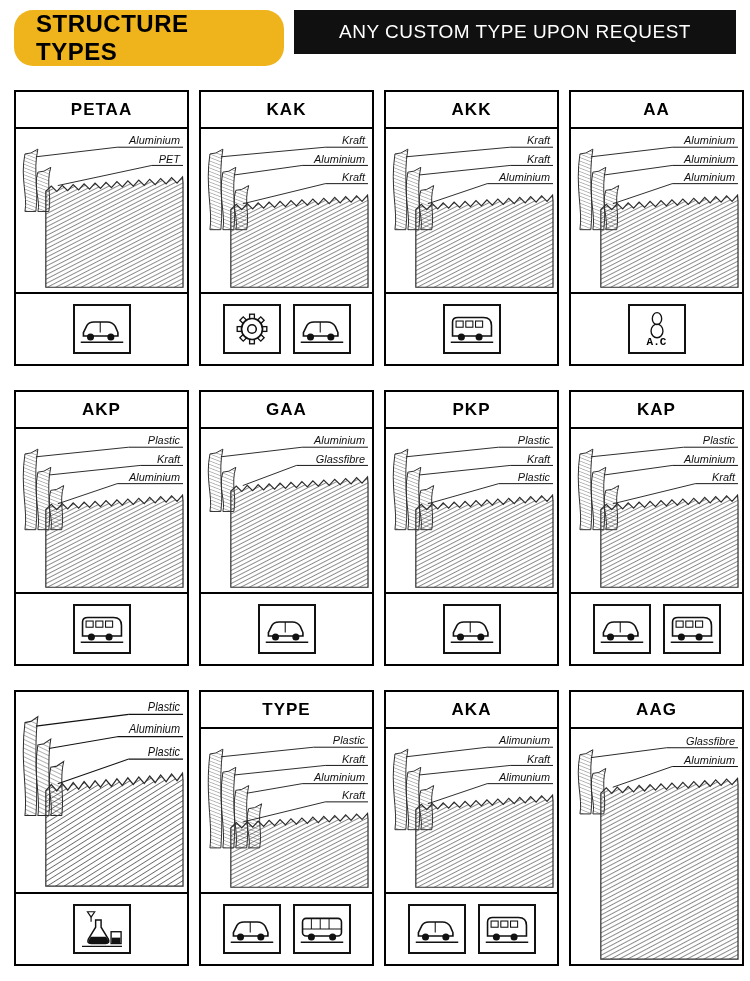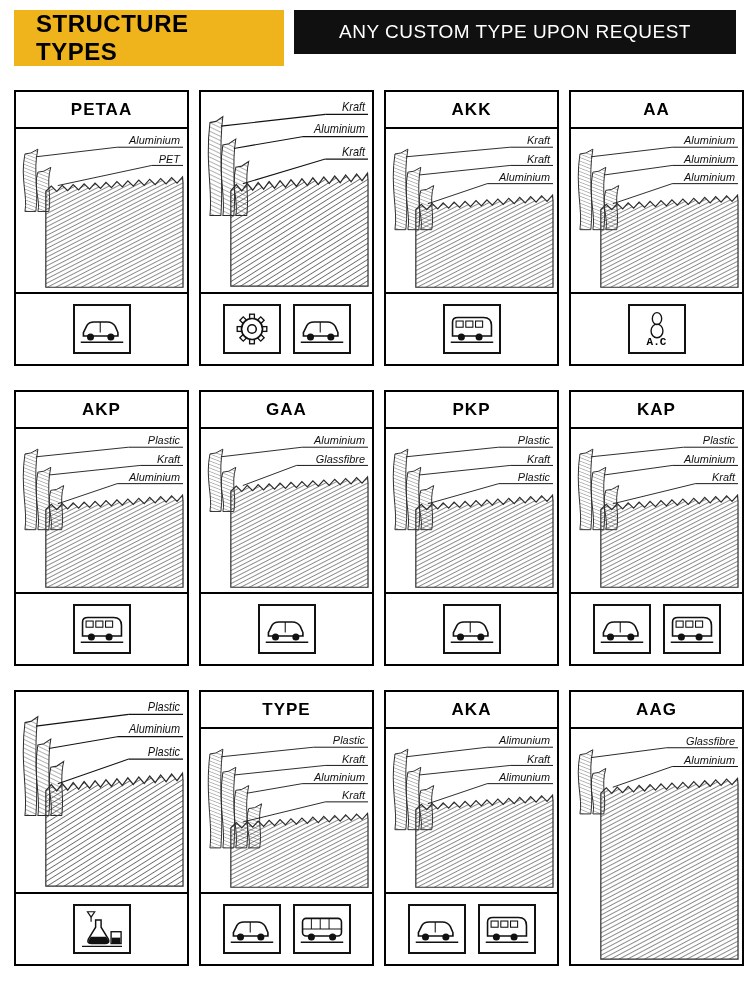--- a/index.html
+++ b/index.html
@@ -3,21 +3,21 @@
 <meta charset="utf-8">
 <style>
   * { box-sizing: border-box; margin: 0; padding: 0; }
   html, body { width: 750px; background: #ffffff; font-family: "Liberation Sans", sans-serif; }
   body { height: 981px; overflow: hidden; position: relative; }
 
   .header { display: flex; align-items: stretch; gap: 10px; padding: 10px 14px 0 14px; }
   .header-left {
     background: #efb41b; color: #000; font-weight: bold; font-size: 24px;
     letter-spacing: 0.5px; padding: 4px 22px; flex: 0 0 270px;
-    display: flex; align-items: center; justify-content: center; height: 56px;
+    display: flex; align-items: center; justify-content: center; height: 56px; border-radius: 19px;
   }
   .header-right {
     background: #101010; color: #ffffff; font-size: 19px; letter-spacing: 0.5px;
     flex: 1; display: flex; align-items: center; justify-content: center; height: 44px;
   }
 
   .grid {
     margin: 24px 6px 0 14px;
     display: grid; grid-template-columns: repeat(4, 1fr);
     column-gap: 10px; row-gap: 24px;
@@ -88,20 +88,21 @@
       <line x1="24" y1="12" x2="24" y2="24" stroke="#111" stroke-width="1.2"></line>
       <circle cx="13" cy="29" r="4" fill="#111"></circle>
       <circle cx="36" cy="29" r="4" fill="#111"></circle>
       <line x1="2" y1="35" x2="50" y2="35" stroke="#111" stroke-width="1.5"></line>
     </svg>
         </div>
       </div>
   </div>
 
   <div class="card">
+    <div class="card-title">KAK</div>
     <div class="card-diagram">
         <svg viewBox="0 0 172 170" width="100%" height="100%" preserveAspectRatio="none">
           <defs>
     <pattern id="hb1" width="4" height="4" patternUnits="userSpaceOnUse" patternTransform="rotate(62)">
       <line x1="0" y1="0" x2="0" y2="4" stroke="#3a3a3a" stroke-width="1.2"></line>
             </pattern>
     <pattern id="hs1" width="3.4" height="3.4" patternUnits="userSpaceOnUse" patternTransform="rotate(112)">
       <line x1="0" y1="0" x2="0" y2="3.4" stroke="#666" stroke-width="0.9"></line>
             </pattern>
   </defs>

